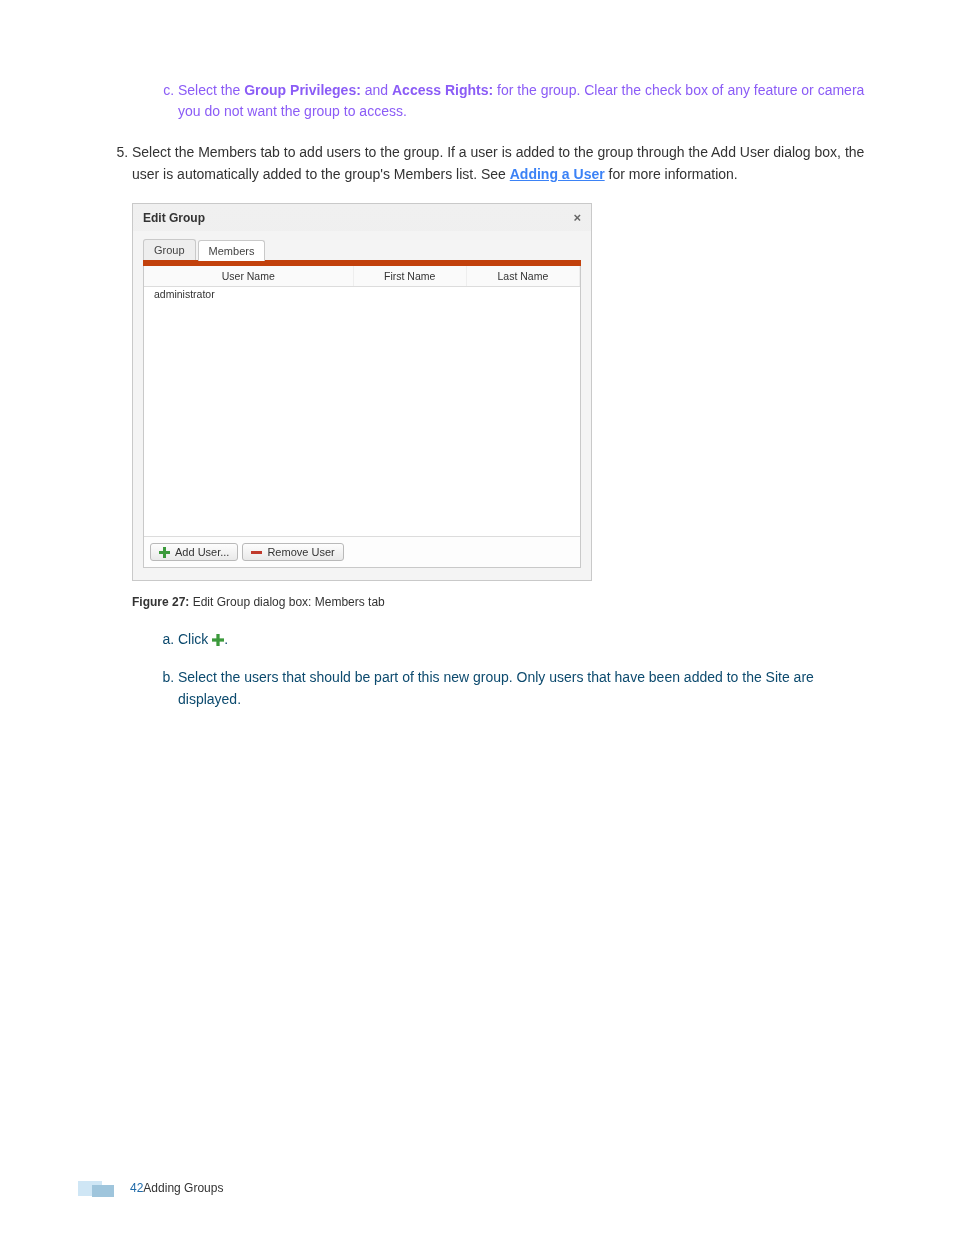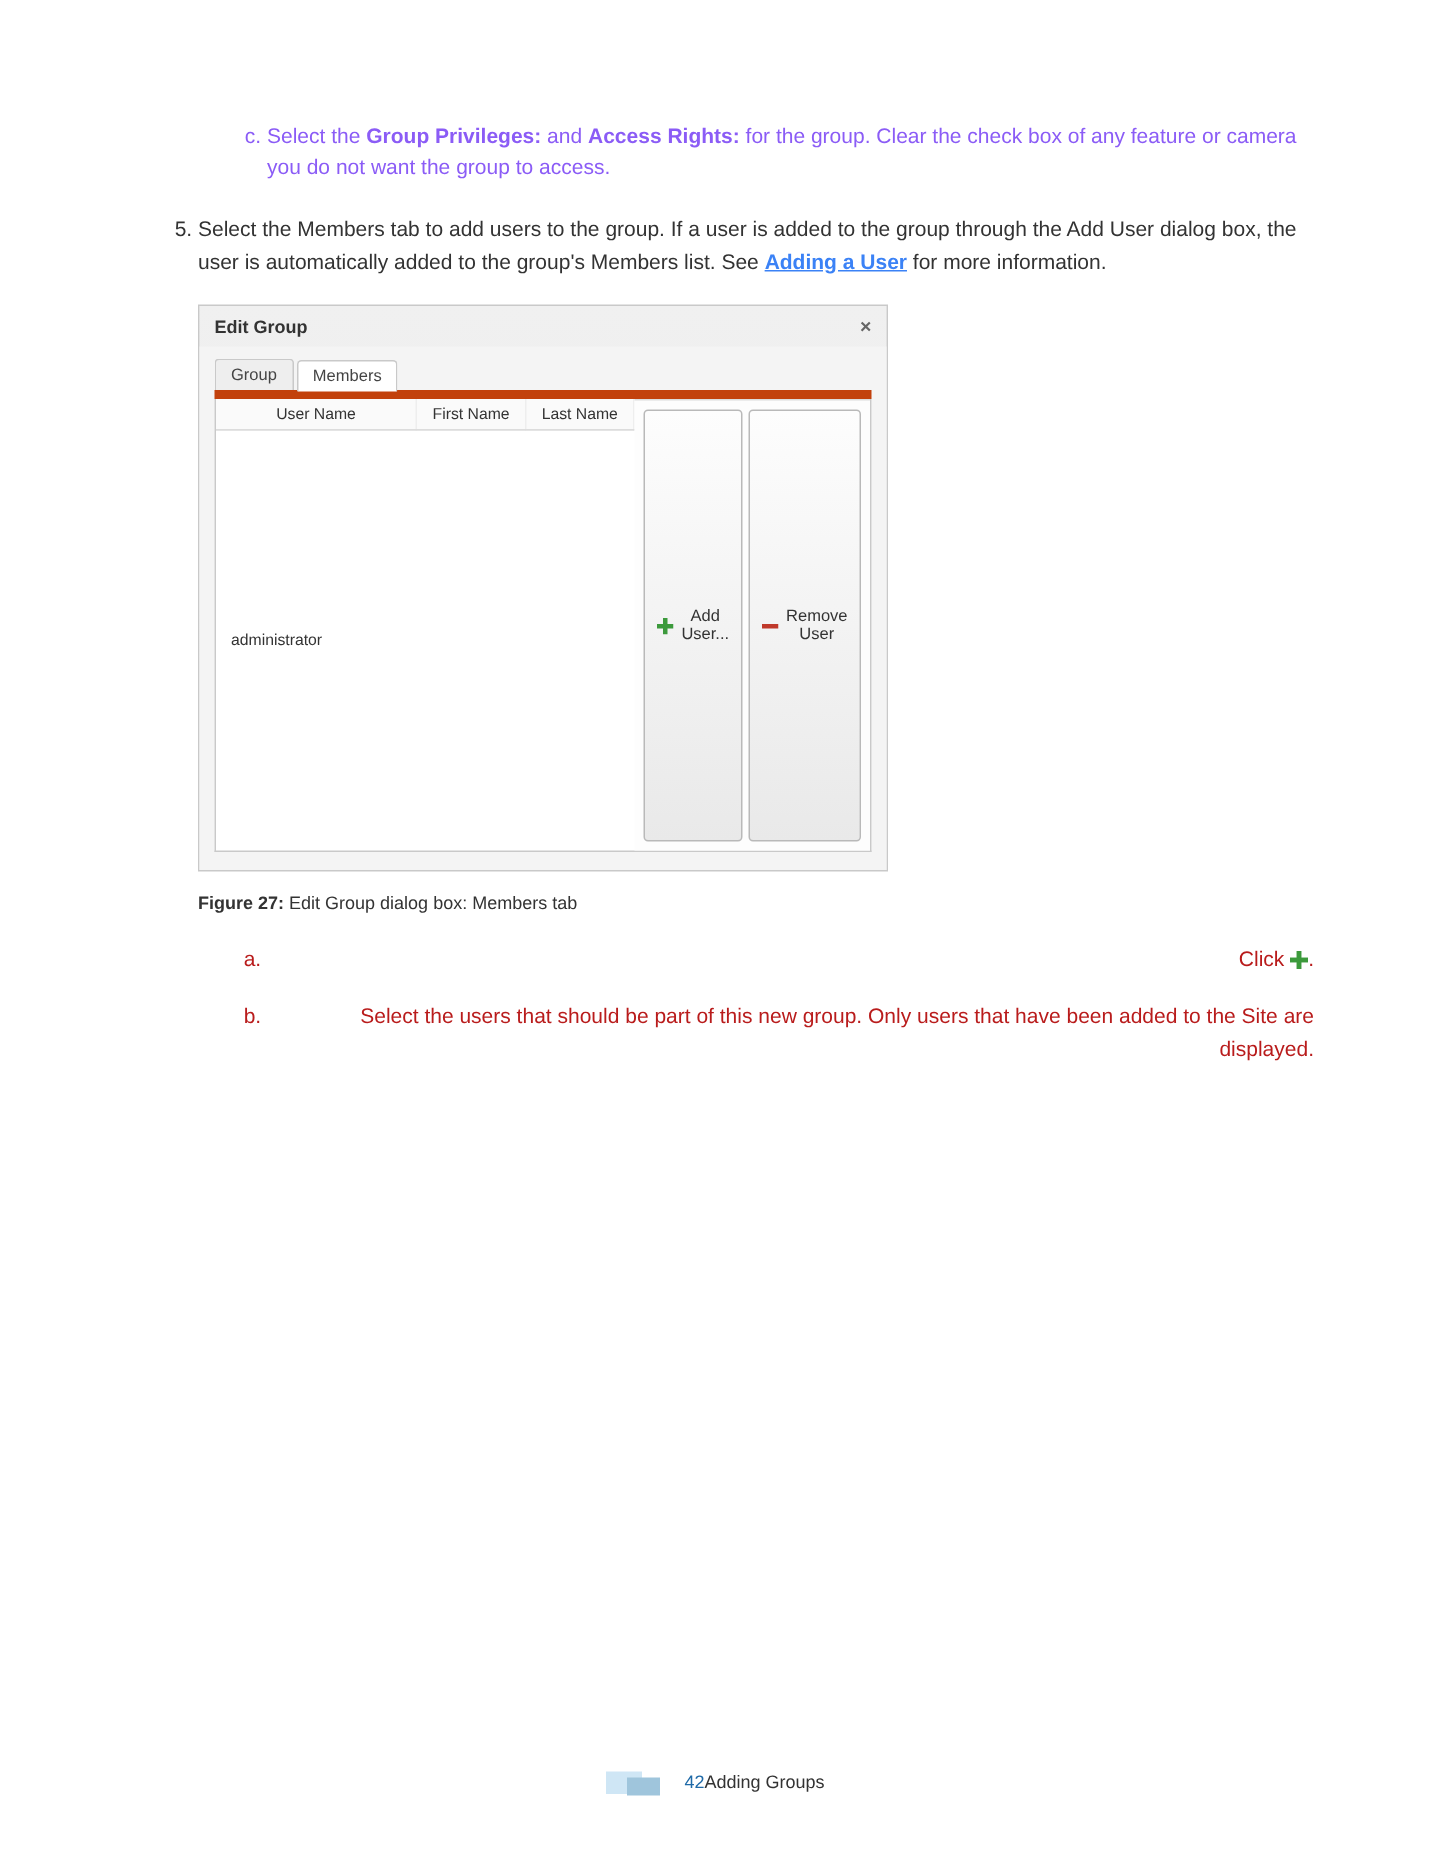--- a/index.html
+++ b/index.html
@@ -62,21 +62,21 @@
   .tab.active {
     background: #fff;
     position: relative;
     top: 1px;
   }
   .table-wrap {
     background: #fff;
     border: 1px solid #c9c9c9;
     border-top: none;
     height: 302px;
-    display: flex;  justify-content: flex-end;
+    display: flex; flex-direction: column; justify-content: flex-end;
   }
   table.members {
     width: 100%;
     border-collapse: collapse;
     font-size: 10.5px;
   }
   table.members th {
     font-weight: 400;
     padding: 4px 8px;
     border-bottom: 1px solid #dcdcdc;
@@ -142,31 +142,31 @@
   }
 
   .figcap {
     margin: 0 0 20px 54px;
     font-size: 12px;
     color: #333;
   }
   .figcap b { font-weight: 700; }
 
   ol.sub-alpha { list-style-type: lower-alpha; margin: 0; padding-left: 100px; }
-  ol.sub-alpha > li { margin-bottom: 14px; line-height: 1.55; color: #b91c1c; text-align: right; }
+  ol.sub-alpha > li { margin-bottom: 14px; line-height: 1.55; color: #0c4a6e; }
 
   .inline-plus {
     display: inline-block; vertical-align: -2px;
   }
 
   
   .footer {
     position: absolute;
     left: 78px; right: 78px; bottom: 38px;
-    display: flex; align-items: center; justify-content: center;
+    display: flex; align-items: center; justify-content: flex-start;
     font-size: 12px;
     color: #333;
   }
   .footer-left { display: flex; align-items: center; gap: 8px; }
   .footer-logo { width: 44px; height: 18px; position: relative; }
   .footer-logo .sq1 { position:absolute; left:0; top:2px; width:24px; height:15px; background:#cfe6f5; }
   .footer-logo .sq2 { position:absolute; left:14px; top:6px; width:22px; height:12px; background:#9fc5dc; }
   .footer-pagenum { color:#1f6aa8; font-size: 12px; }
 </style>
 </head>

